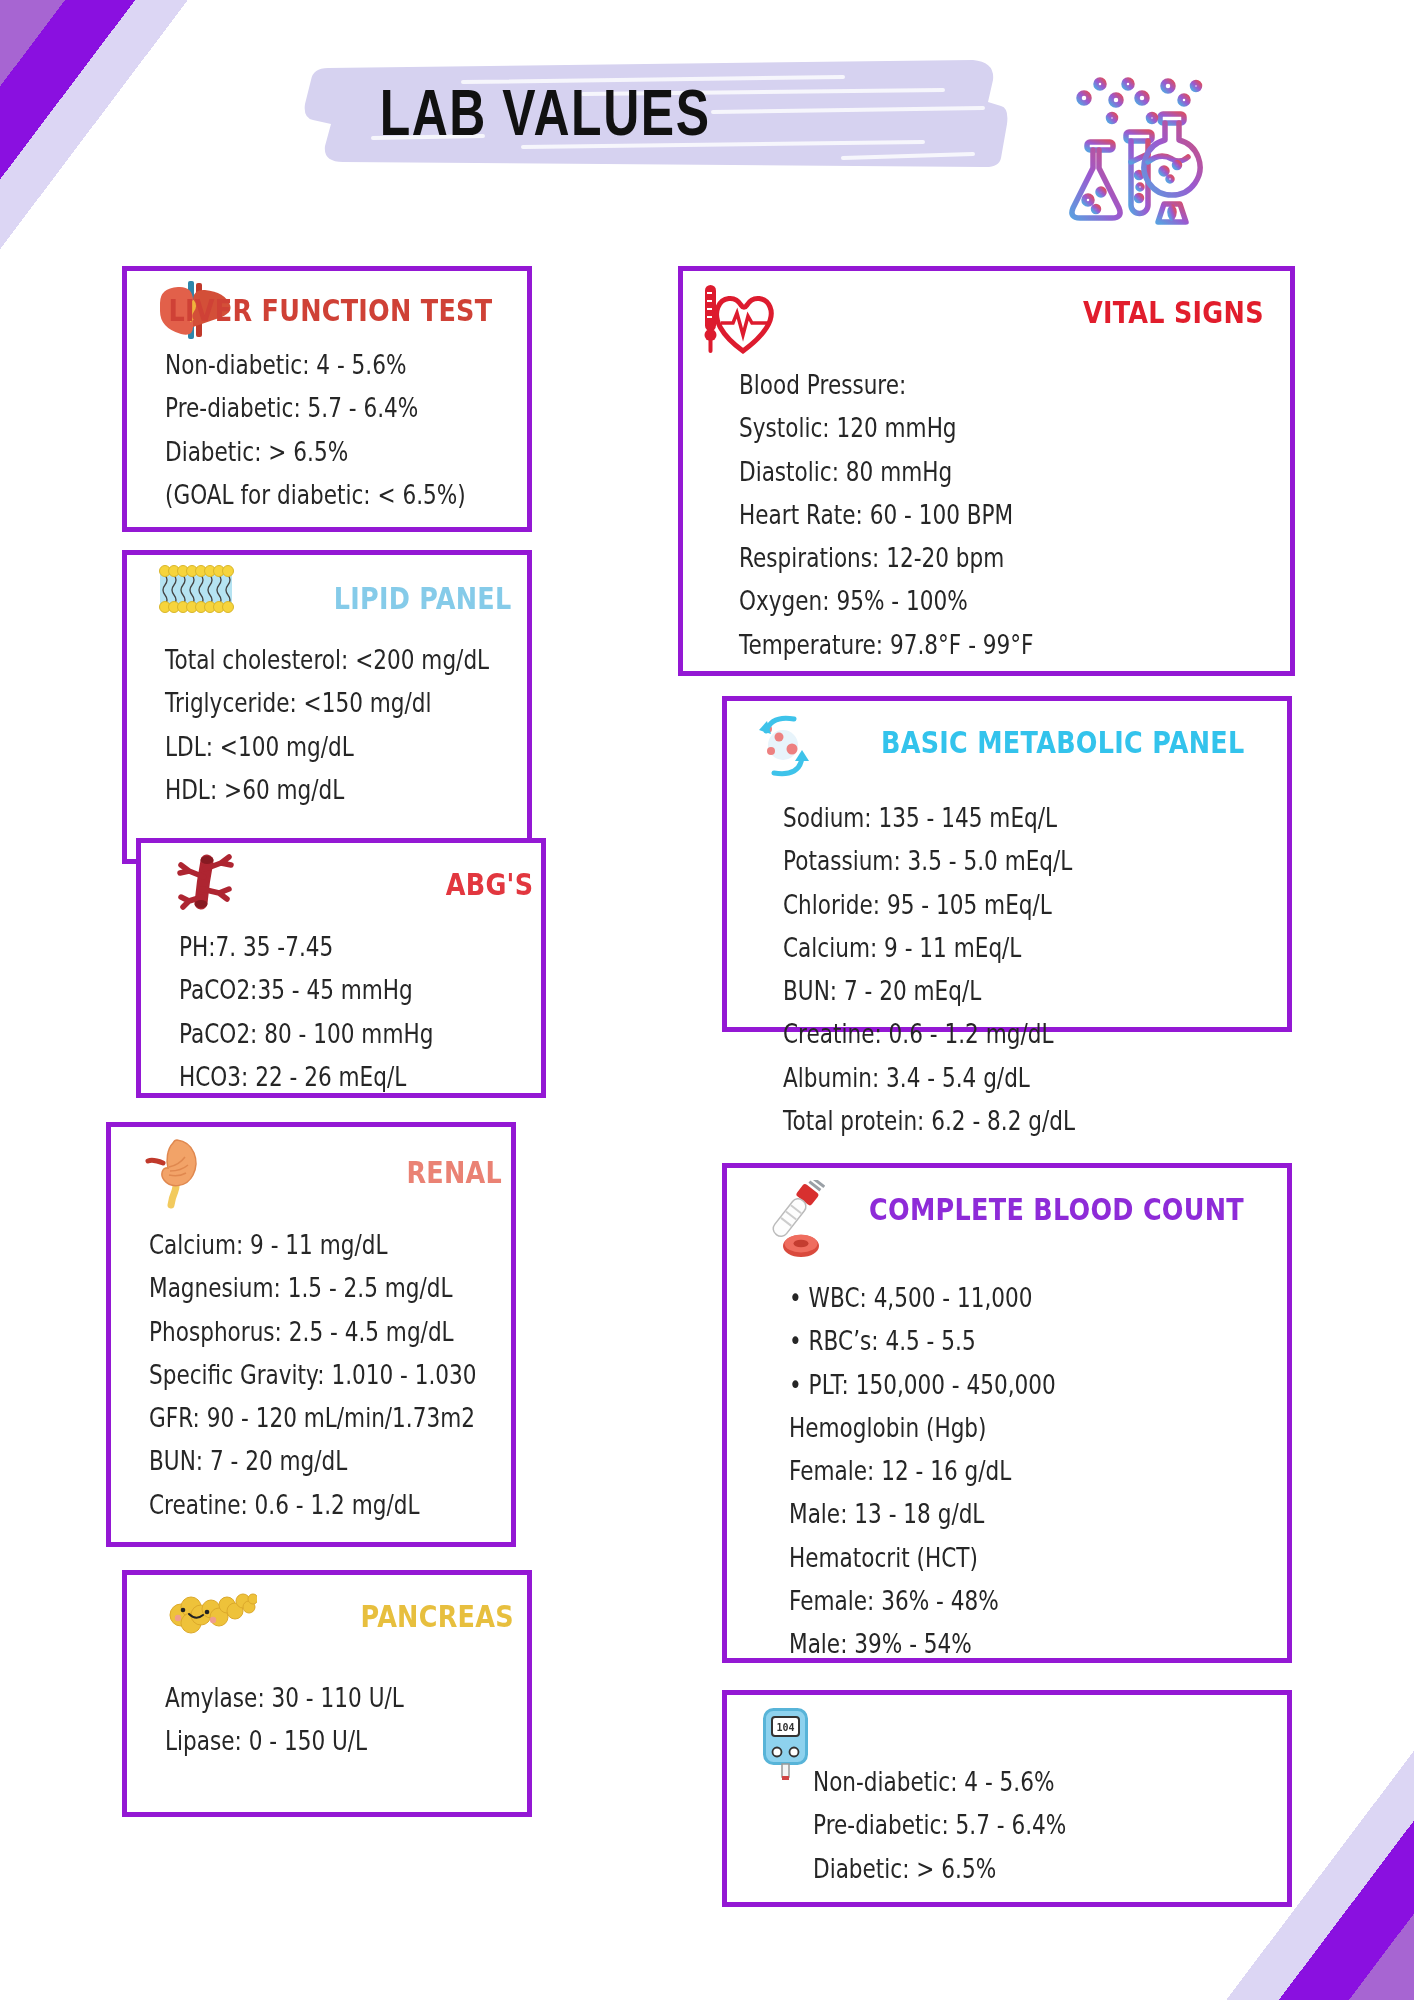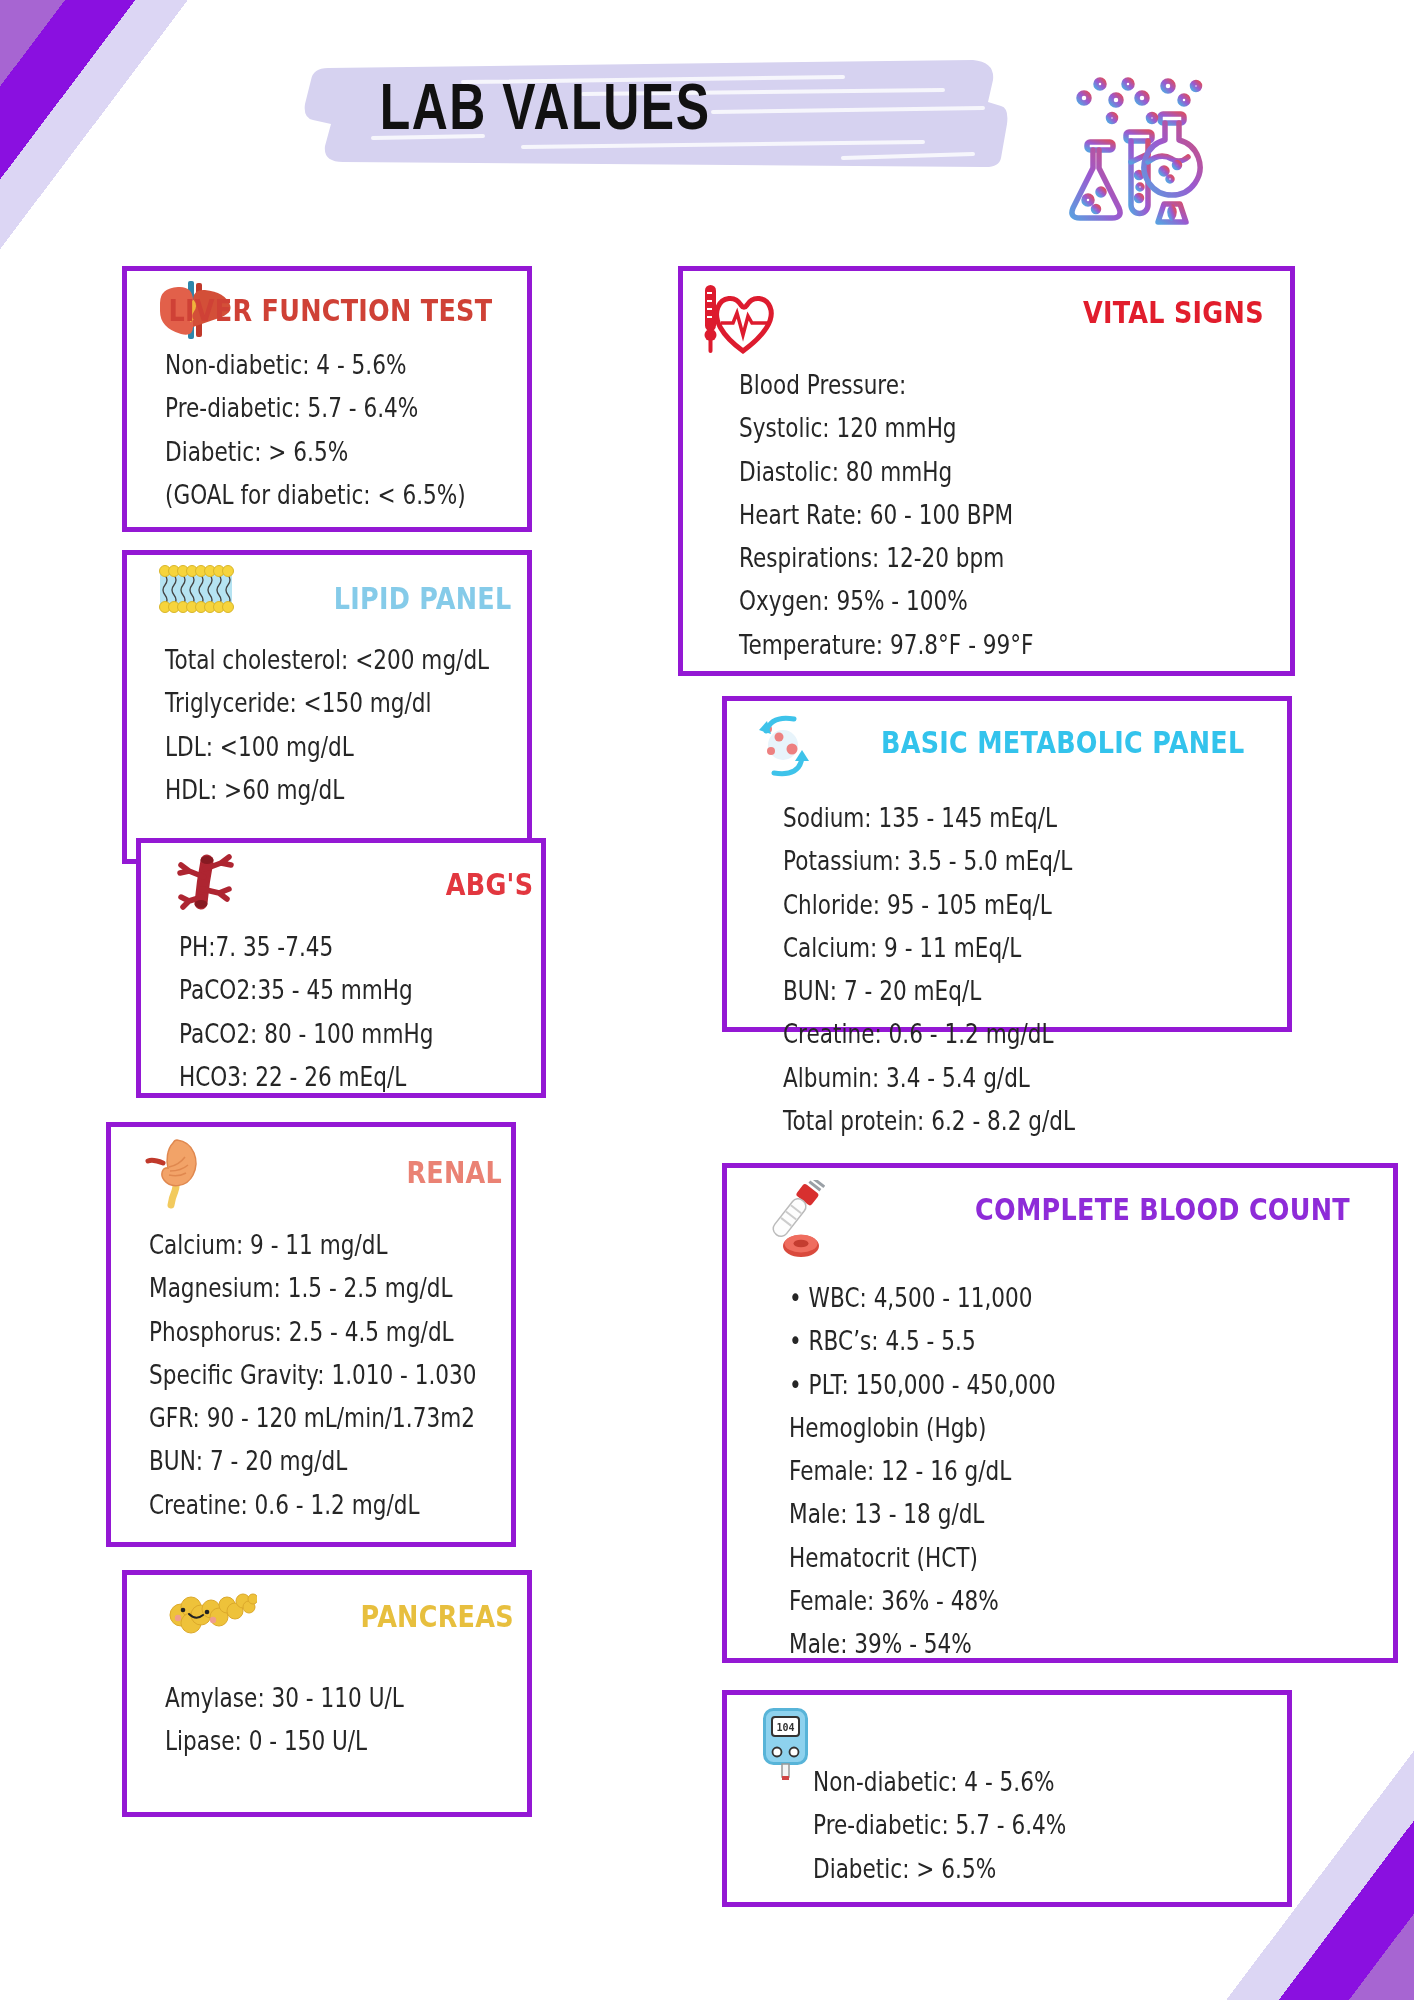--- a/index.html
+++ b/index.html
@@ -7,21 +7,21 @@
         font-family:"DejaVu Sans","Liberation Sans",sans-serif;color:#262626;}
 
   
   .corner{position:absolute;width:320px;height:430px;pointer-events:none;
           background:linear-gradient(127deg,#a765d2 0 52px,#8a10e0 52px 108px,#dcd6f4 108px 150px,transparent 150px);}
   .corner.tl{top:0;left:0;}
   .corner.br{bottom:0;right:0;transform:rotate(180deg);}
 
   
   .brush{position:absolute;left:283px;top:50px;}
-  .main-title{position:absolute;left:285px;top:62px;width:520px;height:90px;
+  .main-title{position:absolute;left:285px;top:68px;width:520px;height:90px;
               display:flex;align-items:center;justify-content:center;}
   .main-title span{font-family:"Liberation Sans","DejaVu Sans",sans-serif;font-weight:800;
                    font-size:64px;letter-spacing:2px;color:#111;white-space:nowrap;
                    transform:scaleX(0.78);}
   .flasks{position:absolute;left:1056px;top:74px;}
 
   
   .box{position:absolute;background:#fff;border:5px solid #9418d4;box-sizing:border-box;}
   .icon{position:absolute;}
   .box-title{position:absolute;left:90px;right:6px;margin:0;display:flex;justify-content:flex-end;}
@@ -290,21 +290,21 @@
       <p>Potassium: 3.5 - 5.0 mEq/L</p>
       <p>Chloride: 95 - 105 mEq/L</p>
       <p>Calcium: 9 - 11 mEq/L</p>
       <p>BUN: 7 - 20 mEq/L</p>
       <p>Creatine: 0.6 - 1.2 mg/dL</p>
       <p>Albumin: 3.4 - 5.4 g/dL</p>
       <p>Total protein: 6.2 - 8.2 g/dL</p>
     </div>
   </section>
 
-  <section class="box" style="left:722px;top:1163px;width:676px;height:500px">
+  <section class="box" style="left:722px;top:1163px;width:570px;height:500px">
     <svg class="icon" style="left:24px;top:12px" width="74" height="80" viewBox="0 0 74 80">
       <g transform="rotate(38 36 40)">
         <g stroke="#9aa0a6" stroke-width="3">
           <line x1="30" y1="-4" x2="44" y2="-4"></line>
             <line x1="29" y1="-9" x2="45" y2="-9"></line>
         </g>
         <rect x="27" y="0" width="19" height="15" rx="3" fill="#d8302f"></rect>
         <rect x="29" y="15" width="15" height="43" rx="7" fill="#fdfdfd" stroke="#bbb" stroke-width="1.5"></rect>
         <line x1="30" y1="26" x2="43" y2="26" stroke="#ccc" stroke-width="2"></line>
         <line x1="30" y1="34" x2="43" y2="34" stroke="#ccc" stroke-width="2"></line>

